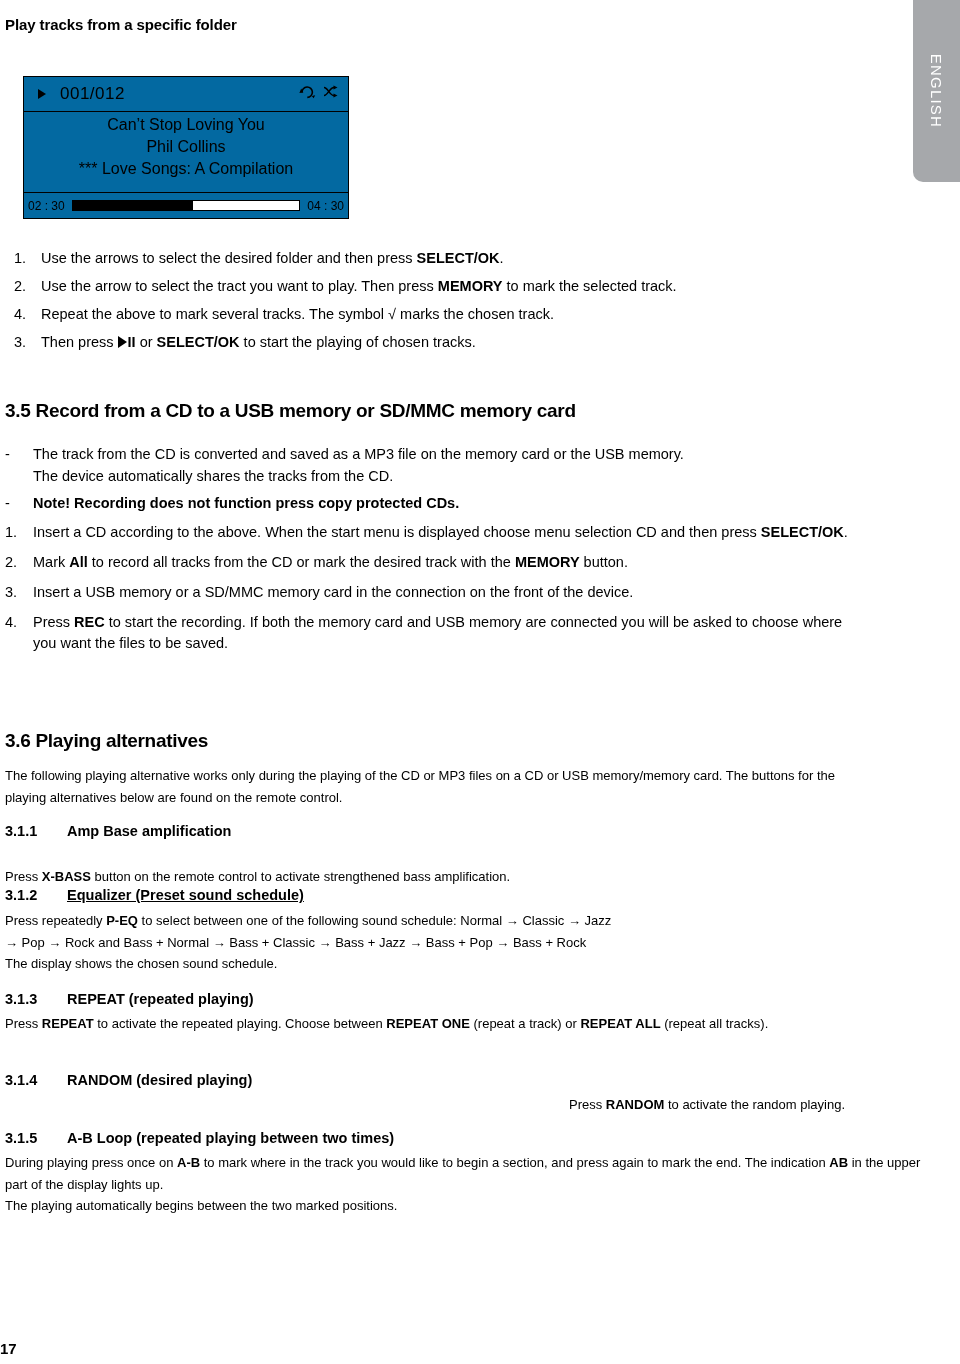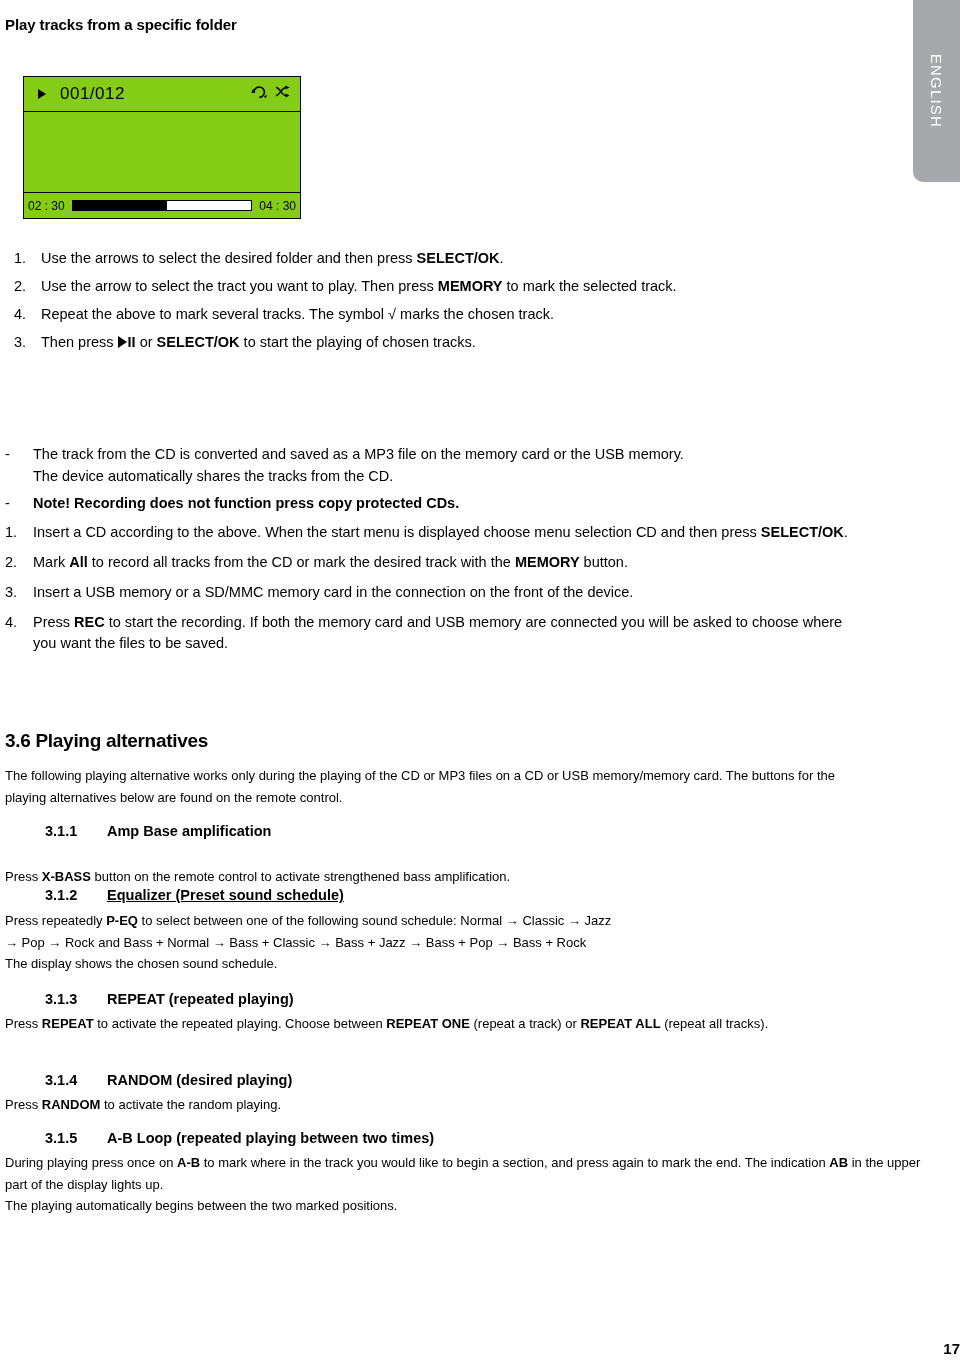--- a/index.html
+++ b/index.html
@@ -59,25 +59,25 @@
     font-size: 15px;
     font-weight: bold;
     letter-spacing: -0.1px;
   }
 
   
   .lcd {
     position: absolute;
     left: 23px;
     top: 76px;
-    width: 278px;
+    width: 326px;
     height: 143px;
     border: 1.5px solid #000;
     box-sizing: border-box;
-    background: #84cc16;
+    background: #0369a1;
   }
   .lcd-row-top {
     position: relative;
     height: 35px;
     border-bottom: 1.5px solid #000;
     box-sizing: border-box;
   }
   .lcd-play-tri {
     position: absolute;
     left: 14px;
@@ -171,21 +171,21 @@
     font-size: 19px;
     font-weight: bold;
     letter-spacing: -0.3px;
   }
   .h3 {
     position: absolute;
     left: 5px;
     font-size: 14.5px;
     font-weight: bold;
   }
-  .h3 .h3num { display: inline-block; width: 62px; margin-left: 40px; }
+  .h3 .h3num { display: inline-block; width: 62px; }
 
   .para {
     position: absolute;
     left: 5px;
     font-size: 13px;
     line-height: 21.5px;
   }
 
   .dashlist { position: absolute; left: 5px; }
   .dashrow {
@@ -199,21 +199,21 @@
 
   .numlist2 { position: absolute; left: 5px; }
   .numlist2 .numrow { margin-bottom: 9px; }
   .numlist2 .numrow .n { width: 28px; flex: 0 0 28px; }
 
   .pagenum {
     position: absolute;
     left: 0;
     right: 0;
     top: 1340px;
-    text-align: right;
+    text-align: left;
     font-size: 15px;
     font-weight: bold;
   }
   .tri-inline {
     display: inline-block;
     width: 0; height: 0;
     border-left: 9px solid #000;
     border-top: 6px solid transparent;
     border-bottom: 6px solid transparent;
     vertical-align: -1px;
@@ -246,20 +246,25 @@
         <span>
           <svg width="17" height="15" viewBox="0 0 17 15">
             <path d="M1 3.5 C5 3.5 6.5 11.5 11 11.5" fill="none" stroke="#000" stroke-width="1.5"></path>
             <path d="M1 11.5 C5 11.5 6.5 3.5 11 3.5" fill="none" stroke="#000" stroke-width="1.5"></path>
             <path d="M10.5 1.6 L14.5 3.5 L10.5 5.4 Z" fill="#000"></path>
             <path d="M10.5 9.6 L14.5 11.5 L10.5 13.4 Z" fill="#000"></path>
           </svg>
         </span>
       </div>
     </div>
+    <div class="lcd-meta">
+      <div>Can’t Stop Loving You</div>
+      <div>Phil Collins</div>
+      <div>*** Love Songs: A Compilation</div>
+    </div>
     <div class="lcd-footer">
       <span class="lcd-time">02 : 30</span>
       <span class="lcd-progress">
         <span class="lcd-progress-fill" id="progfill" style="width: 53%;"></span>
       </span>
       <span class="lcd-time">04 : 30</span>
     </div>
   </div>
 
   <div class="numlist" style="top:248px;">
@@ -274,20 +279,21 @@
     <div class="numrow">
       <span class="n">4.</span>
       <span class="t">Repeat the above to mark several tracks. The symbol √ marks the chosen track.</span>
     </div>
     <div class="numrow">
       <span class="n">3.</span>
       <span class="t"><span>Then press </span><span class="tri-inline"></span><b>II</b><span> or  </span><b>SELECT/OK</b><span> to start the playing of chosen tracks.</span></span>
     </div>
   </div>
 
+  <div class="h2" style="top:400px;">3.5 Record from a CD to a USB memory or SD/MMC memory card</div>
 
   <div class="dashlist" style="top:444px;">
     <div class="dashrow">
       <span class="d">-</span>
       <span class="t"><span>The track from the CD is converted and saved as a MP3 file on the memory card or the USB memory.</span><br><span>The device automatically shares the tracks from the CD.</span></span>
     </div>
     <div class="dashrow">
       <span class="d">-</span>
       <span class="t"><b>Note!</b><b> Recording does not function press copy protected CDs.</b></span>
     </div>
@@ -334,21 +340,21 @@
   <div class="h3" style="top:991px;">
     <span class="h3num">3.1.3</span><span>REPEAT (repeated playing)</span>
   </div>
   <div class="para" style="top:1013px; right:38px;">
     <span>Press </span><b>REPEAT</b><span> to activate the repeated playing. Choose between </span><b>REPEAT ONE</b><span> (repeat a track) or </span><b>REPEAT ALL</b><span> (repeat all tracks).</span>
   </div>
 
   <div class="h3" style="top:1072px;">
     <span class="h3num">3.1.4</span><span>RANDOM (desired playing)</span>
   </div>
-  <div class="para" style="top:1094px; right:102px;">
+  <div class="para" style="top:1094px; right:115px;text-align:right;">
     <span>Press </span><b>RANDOM</b><span> to activate the random playing.</span>
   </div>
 
   <div class="h3" style="top:1130px;">
     <span class="h3num">3.1.5</span><span>A-B Loop (repeated playing between two times)</span>
   </div>
   <div class="para" style="top:1152px; right:38px;">
     <span>During playing press once on </span><b>A-B</b><span> to mark where in the track you would like to begin a section, and press again to mark the end. The indication </span><b>AB</b><span> in the upper part of the display lights up.</span><br>
     <span>The playing automatically begins between the two marked positions.</span>
   </div>

